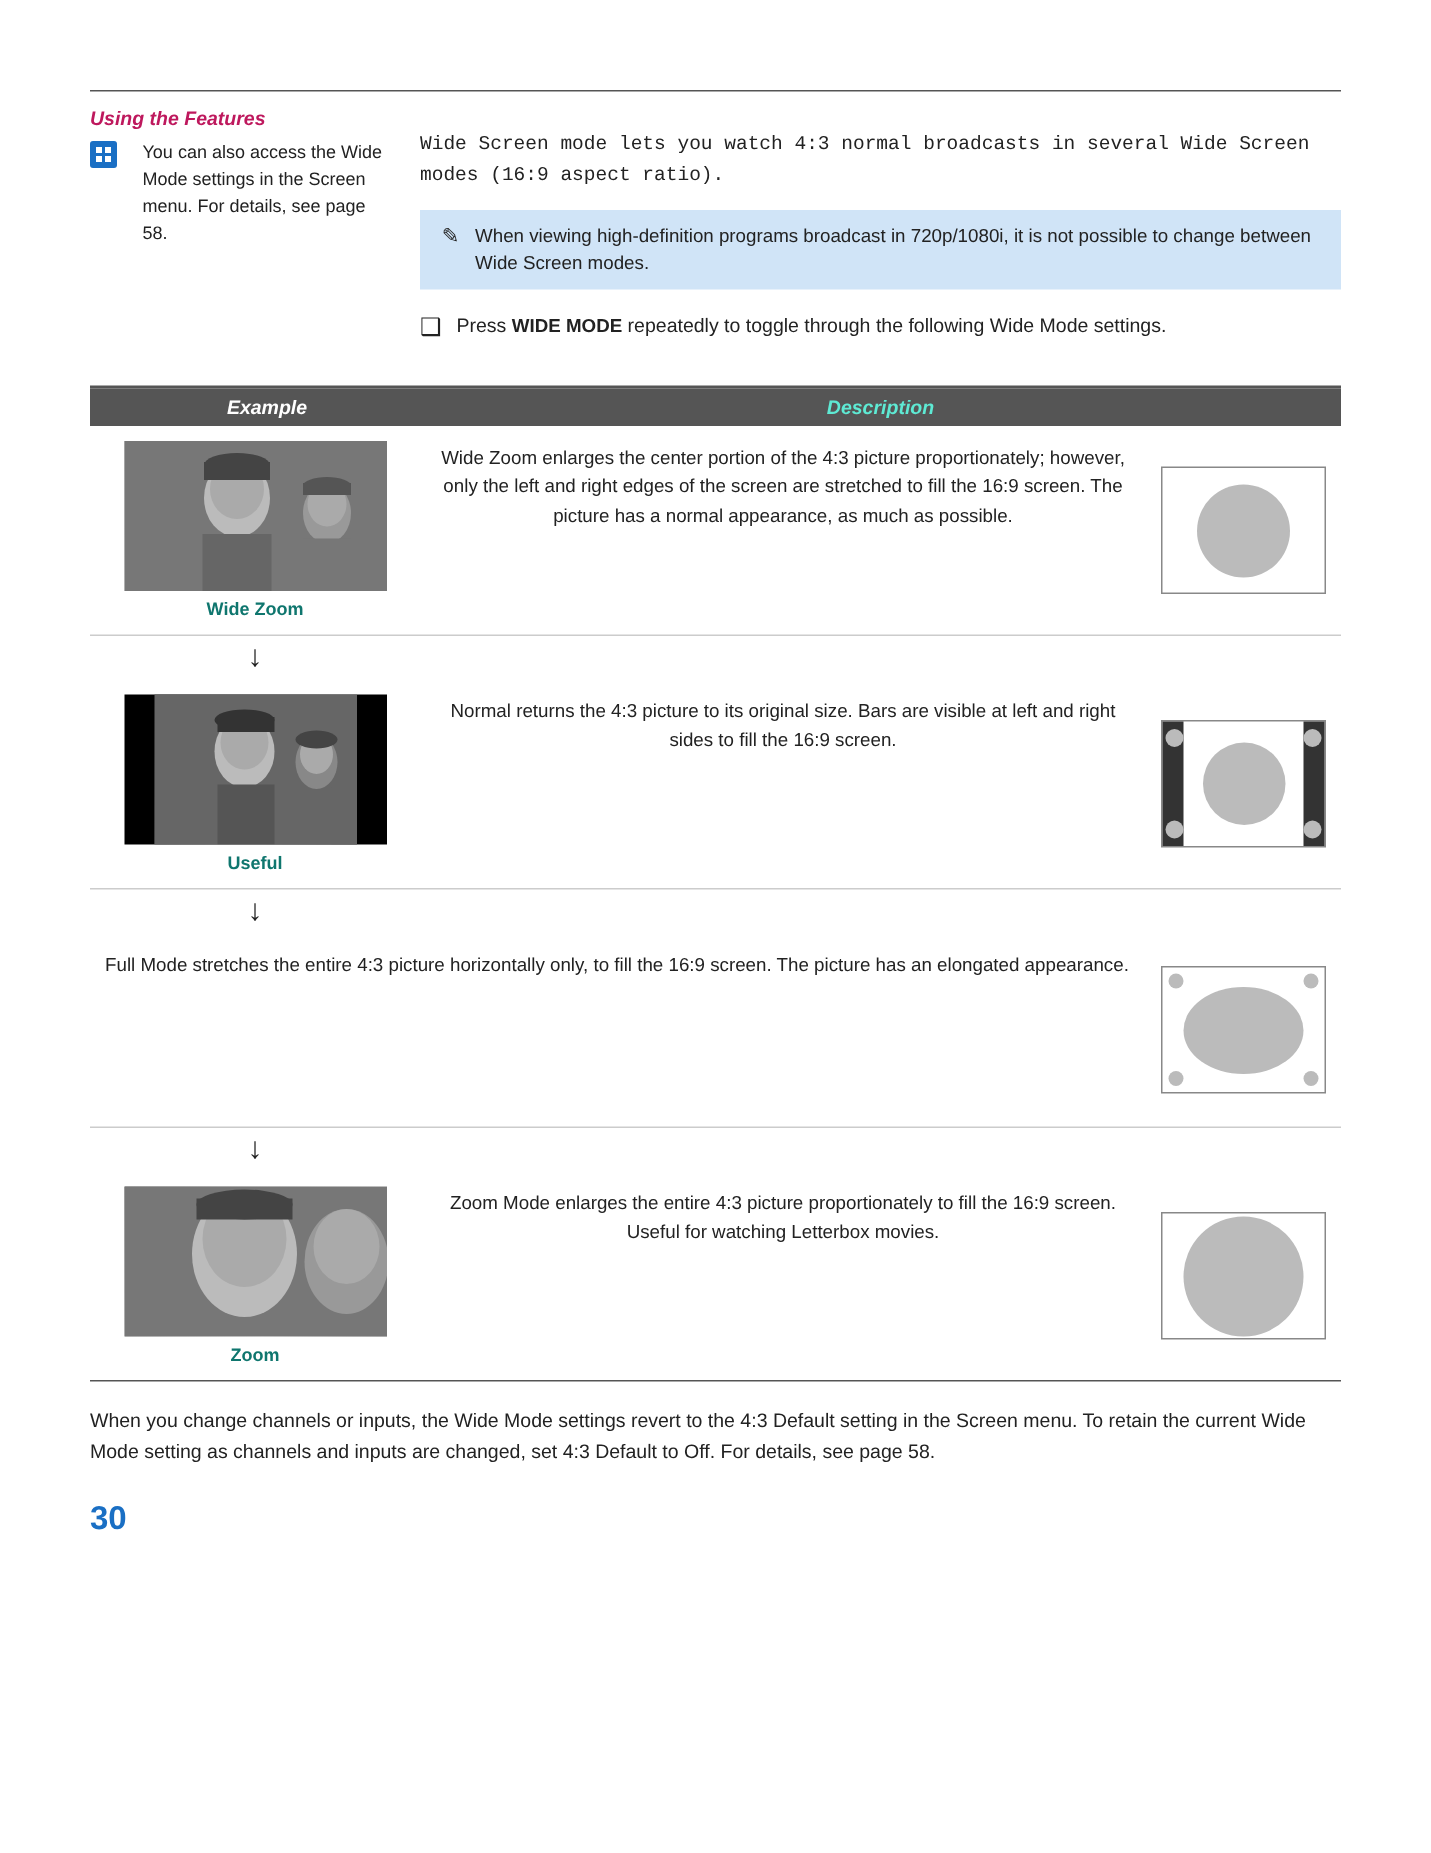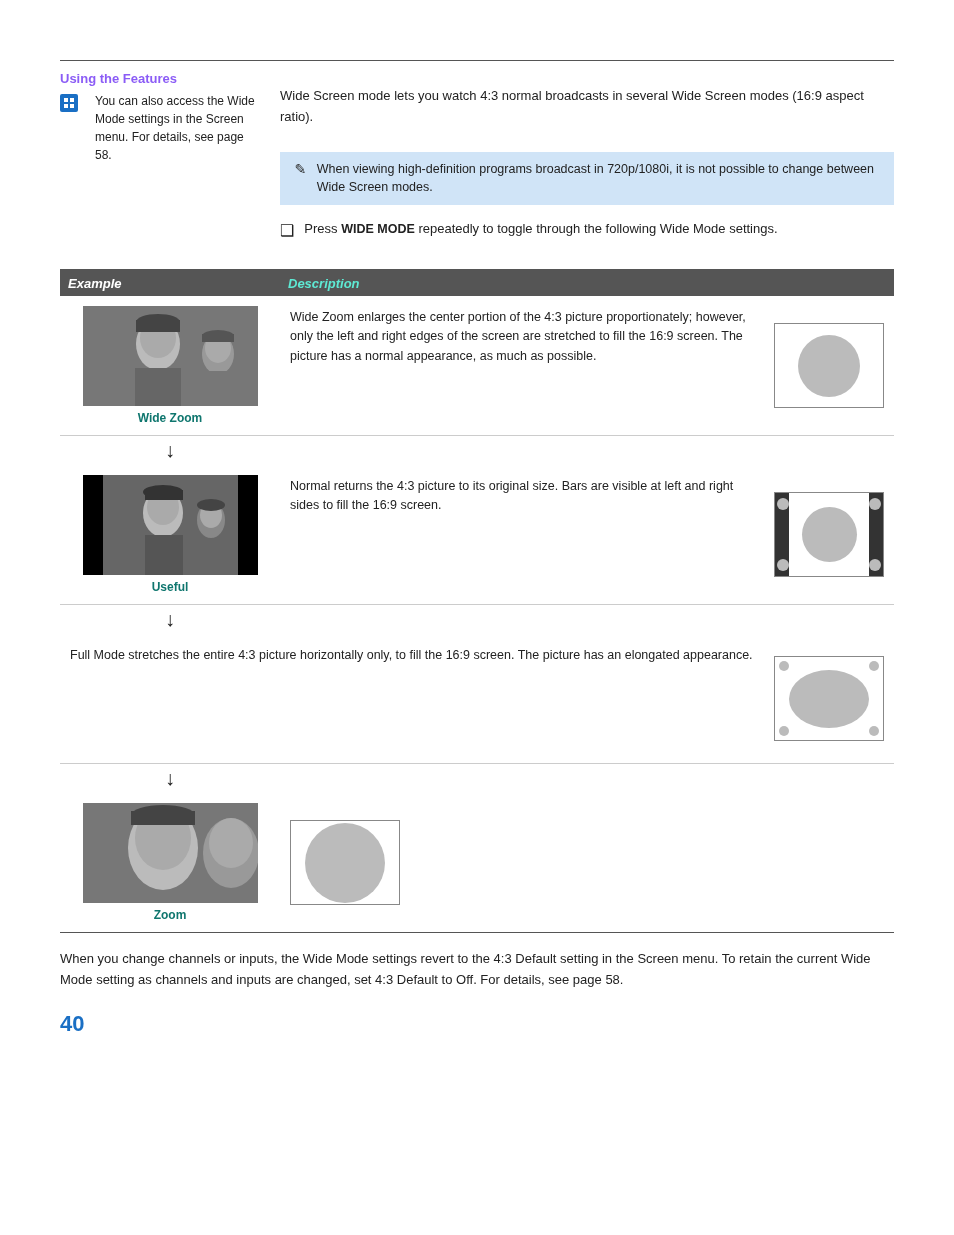--- a/index.html
+++ b/index.html
@@ -21,21 +21,22 @@
     }
 
     
     .top-rule {
       border-top: 1.5px solid #555;
       margin: 60px 60px 0 60px;
     }
 
     
     .section-label {
-      color: #8b5cf6;
+      color: #be185d;
+      font-style: italic;
       font-weight: bold;
       font-size: 13px;
       margin: 10px 60px 0 60px;
     }
 
     
     .page-title {
       color: #1a6fc4;
       font-size: 22px;
       font-weight: bold;
@@ -120,20 +121,21 @@
       color: #222;
       flex-shrink: 0;
       margin-top: 0px;
     }
 
     
     .mode-table {
       margin: 16px 60px 0 60px;
       border-top: 2px solid #555;
       width: calc(100% - 120px);
+      text-align: center;
     }
 
     .table-header {
       display: flex;
       background: #555;
       padding: 5px 8px;
     }
 
     .table-header .col-example {
       width: 220px;
@@ -301,21 +303,22 @@
       color: #1a6fc4;
       font-size: 22px;
       font-weight: bold;
       margin: 20px 60px;
     }
 
     
     .intro-main-text {
       font-size: 13px;
       line-height: 1.6;
-      margin-bottom: 24px;
+      margin-bottom: 12px;
+      font-family: Liberation Mono, monospace;
     }
 
     .arrow-row {
       display: flex;
       width: 220px;
       justify-content: center;
       padding: 3px 0;
     }
 
     
@@ -498,30 +501,31 @@
               <ellipse cx="80" cy="35" rx="28" ry="32" fill="#aaa"></ellipse>
               <ellipse cx="80" cy="12" rx="32" ry="10" fill="#444"></ellipse>
               <rect x="48" y="8" width="64" height="14" fill="#444"></rect>
 
               <ellipse cx="148" cy="50" rx="28" ry="35" fill="#999"></ellipse>
               <ellipse cx="148" cy="40" rx="22" ry="25" fill="#aaa"></ellipse>
             </svg>
           </div>
           <div class="mode-label">Zoom</div>
         </div>
+        <div class="mode-desc">Zoom Mode enlarges the entire 4:3 picture proportionately to fill the 16:9 screen. Useful for watching Letterbox movies.</div>
 
         <div class="diagram-area">
           <div class="diagram-box" style="overflow:hidden;">
             <div style="width:80px;height:80px;background:#bbb;border-radius:50%;position:absolute;top:50%;left:50%;transform:translate(-50%,-50%);"></div>
           </div>
         </div>
       </div>
     </div>
 
   </div>
 
   <div class="after-table">
     <p>When you change channels or inputs, the Wide Mode settings revert to the 4:3 Default setting in the Screen menu. To retain the current Wide Mode setting as channels and inputs are changed, set 4:3 Default to Off. For details, see page 58.</p>
   </div>
 
-  <div class="page-number">40</div>
+  <div class="page-number">30</div>
 
 </div>
 
 </body></html>

